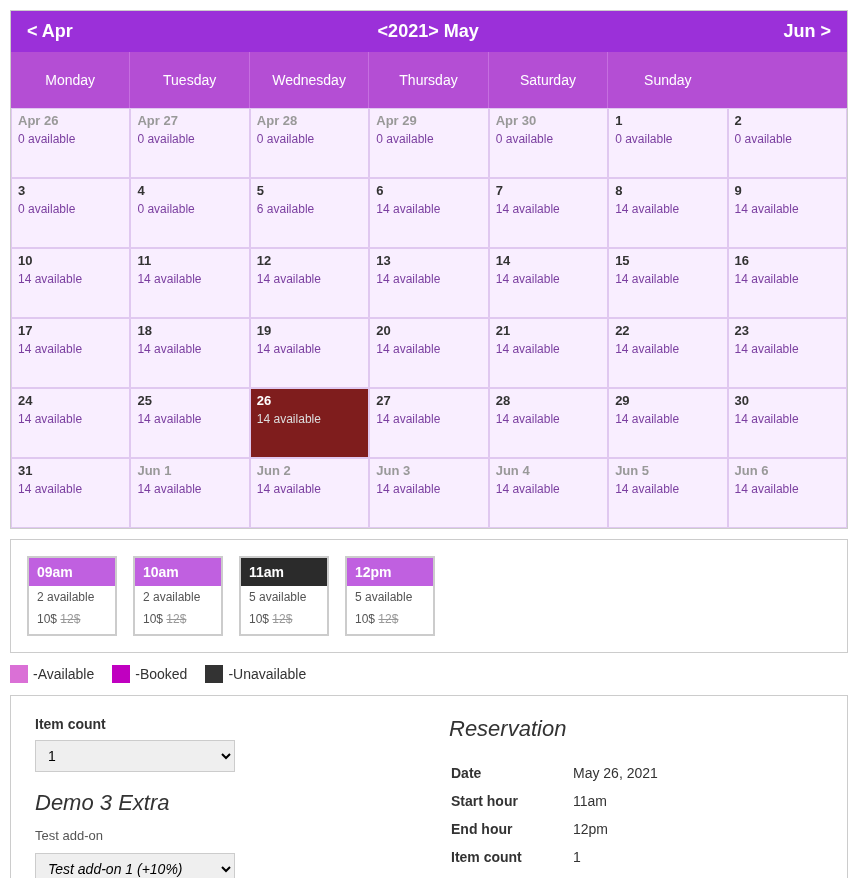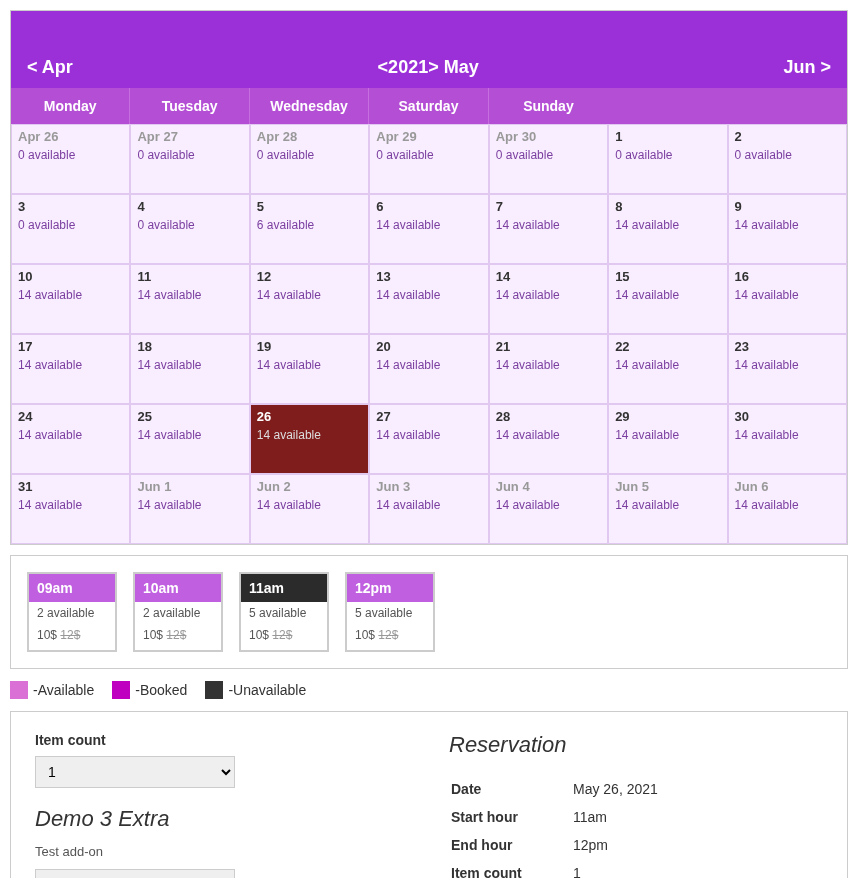--- a/index.html
+++ b/index.html
@@ -10,32 +10,32 @@
     .calendar-nav {
       background: #9b30d9;
       color: #fff;
       display: flex;
       justify-content: space-between;
       align-items: center;
       padding: 10px 16px;
       font-size: 18px;
       font-weight: bold;
     }
-    .calendar-nav span { cursor: pointer; margin-top: 36px; }
+    .calendar-nav span { cursor: pointer; }
 
     .calendar-header {
       display: grid;
       grid-template-columns: repeat(7, 1fr);
       background: #b44ed4;
     }
     .calendar-header div {
       color: #fff;
       text-align: center;
-      padding: 10px 4px;
-      font-weight: bold;
+      padding: 20px 4px;
+      font-weight: normal;
       font-size: 14px;
       border-right: 1px solid #c66ee0;
     }
     .calendar-header div:last-child { border-right: none; }
 
     .calendar-grid {
       display: grid;
       grid-template-columns: repeat(7, 1fr);
     }
 
@@ -130,20 +130,21 @@
 <div class="calendar-container">
   <div class="calendar-nav">
     <span>&lt; Apr</span>
     <span>&lt;2021&gt; May</span>
     <span>Jun &gt;</span>
   </div>
   <div class="calendar-header">
   <div>Monday</div>
       <div>Tuesday</div>
       <div>Wednesday</div>
+      <div>Thursday</div>
       <div>Saturday</div>
       <div>Sunday</div>
     </div>
   <div class="calendar-grid">
   <div class="cal-cell other-month">
         <span class="day-num">Apr 26</span>
         <span class="avail-text">0 available</span>
       </div>
       <div class="cal-cell other-month">
         <span class="day-num">Apr 27</span>

